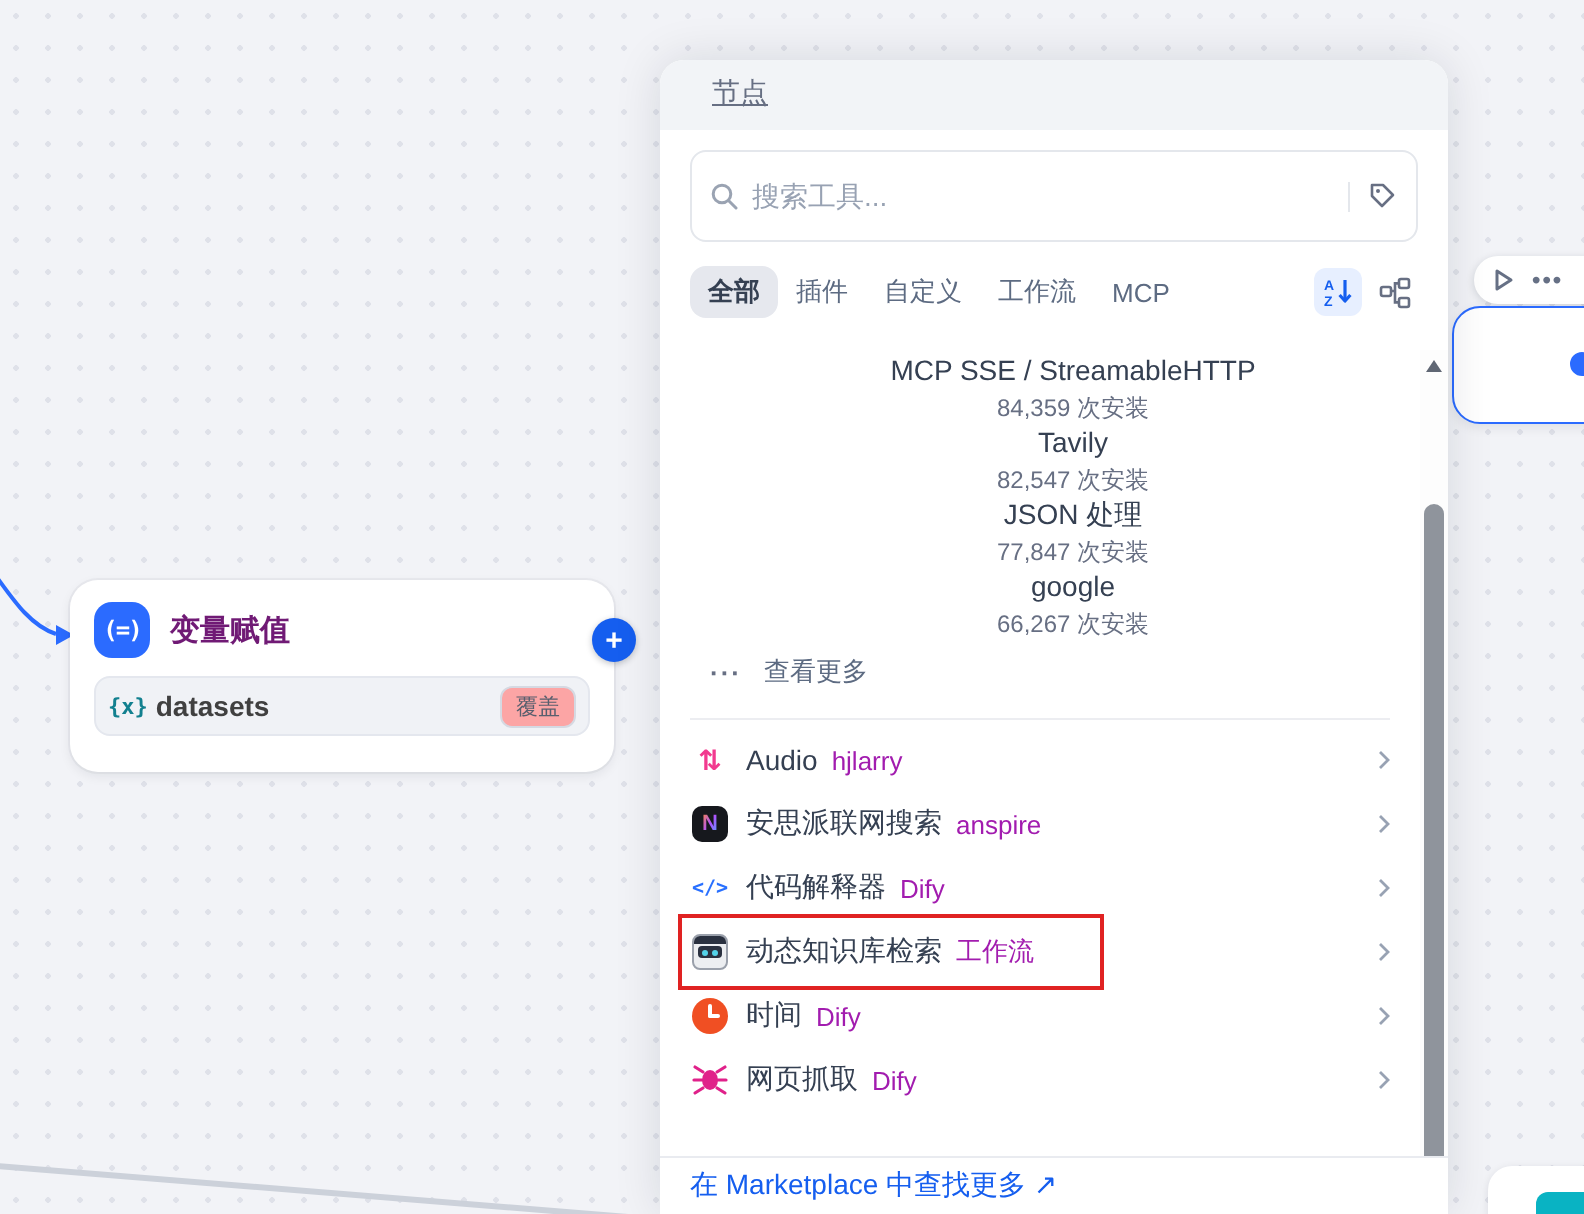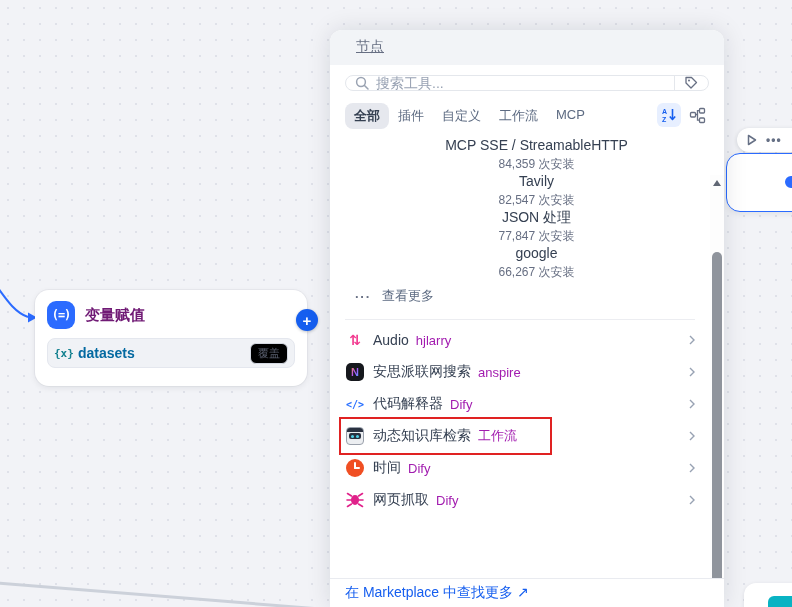--- a/index.html
+++ b/index.html
@@ -33,23 +33,23 @@
     position:absolute; right:-11px; top:19px; width:22px; height:22px;
     border-radius:50%; background:#155eef; color:#fff; font-size:15px; font-weight:700;
     display:flex; align-items:center; justify-content:center;
     box-shadow:0 1px 3px rgba(16,24,40,.25); cursor:pointer;
   }
   .var-row {
     margin:0 12px; height:30px; background:#f0f2f6; border:1px solid #e4e7ee;
     border-radius:8px; display:flex; align-items:center; padding:0 6px;
   }
   .var-icon { color:#12808f; font-weight:700; font-size:11px; font-family:"DejaVu Sans Mono",monospace; }
-  .var-name { color:#0369a1; font-size:14px; font-weight:600; margin-left:4px; flex:1; }
+  .var-name { color:#404040; font-size:14px; font-weight:600; margin-left:4px; flex:1; }
   .var-badge {
-    background:#000000; border:1px solid #d5d9e2; border-radius:6px;
+    background:#fca5a5; border:1px solid #d5d9e2; border-radius:6px;
     font-size:11px; color:#595f6e; padding:2px 7px;
   }
 
   
   .rt-pill {
     position:absolute; left:737px; top:128px; width:70px; height:24px; z-index:2;
     background:#fff; border-radius:12px; box-shadow:0 1px 4px rgba(16,24,40,.15);
     display:flex; align-items:center; gap:9px; padding:0 10px;
   }
   .rt-dots { color:#667085; font-weight:700; letter-spacing:1px; font-size:12px; line-height:10px; }
@@ -77,30 +77,30 @@
   .panel-header {
     height:35px; background:#f2f4f7; border-radius:12px 12px 0 0;
     display:flex; align-items:flex-end; padding-left:14px;
   }
   .tab { font-size:14px; padding:8px 12px 9px; color:#676f83; font-weight:500; cursor:pointer;text-decoration:underline; }
   .tab.active {
     background:#fff; color:#155eef; font-weight:600; border-radius:10px 10px 0 0;
     padding:8px 16px 9px; margin-left:10px;
   }
   .search-bar {
-    margin:10px 15px 0; height:16px; border:1px solid #e4e7ec; border-radius:8px;
+    margin:10px 15px 0; height:46px; border:1px solid #e4e7ec; border-radius:8px;
     display:flex; align-items:center; padding:0 9px; background:#fff;
   }
   .search-bar input {
     border:none; outline:none; flex:1; font-size:14px; margin-left:7px;
     color:#354052; font-family:inherit; background:transparent; min-width:0;
   }
   .search-bar input::placeholder { color:#98a2b3; }
   .search-div { width:1px; height:15px; background:#e4e7ec; margin:0 8px; }
-  .filter-row { margin:12px 15px 4px; display:flex; align-items:flex-start; }
+  .filter-row { margin:12px 15px 14px; display:flex; align-items:center; }
   .chip { font-size:13px; color:#5d6b82; padding:4px 9px; border-radius:8px; cursor:pointer; }
   .chip.active { background:#e6e8ee; color:#354052; font-weight:600; }
   .filter-spacer { flex:1; }
   .sort-btn { width:24px; height:24px; border-radius:6px; background:#e7efff; display:flex; align-items:center; justify-content:center; cursor:pointer; }
   .tree-btn { width:24px; height:24px; border-radius:6px; display:flex; align-items:center; justify-content:center; margin-left:4px; cursor:pointer; }
 
   .list-area { margin-right:14px; padding-top:4px; }
   .rank-row { height:36px; display:flex; align-items:center; padding:0 15px 0 48px; cursor:pointer;flex-direction:column; }
   .rank-name { font-size:14px; color:#354052; flex:1; }
   .rank-count { font-size:12px; color:#676f83; }

